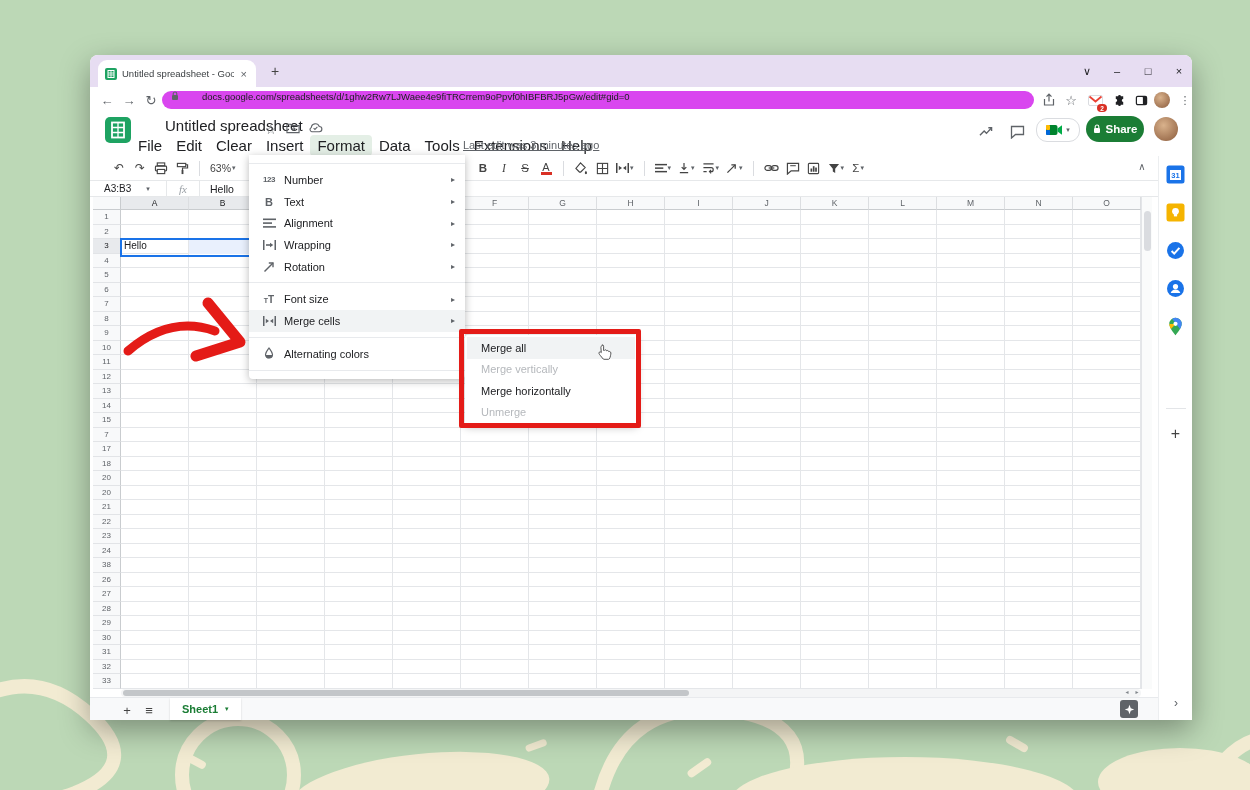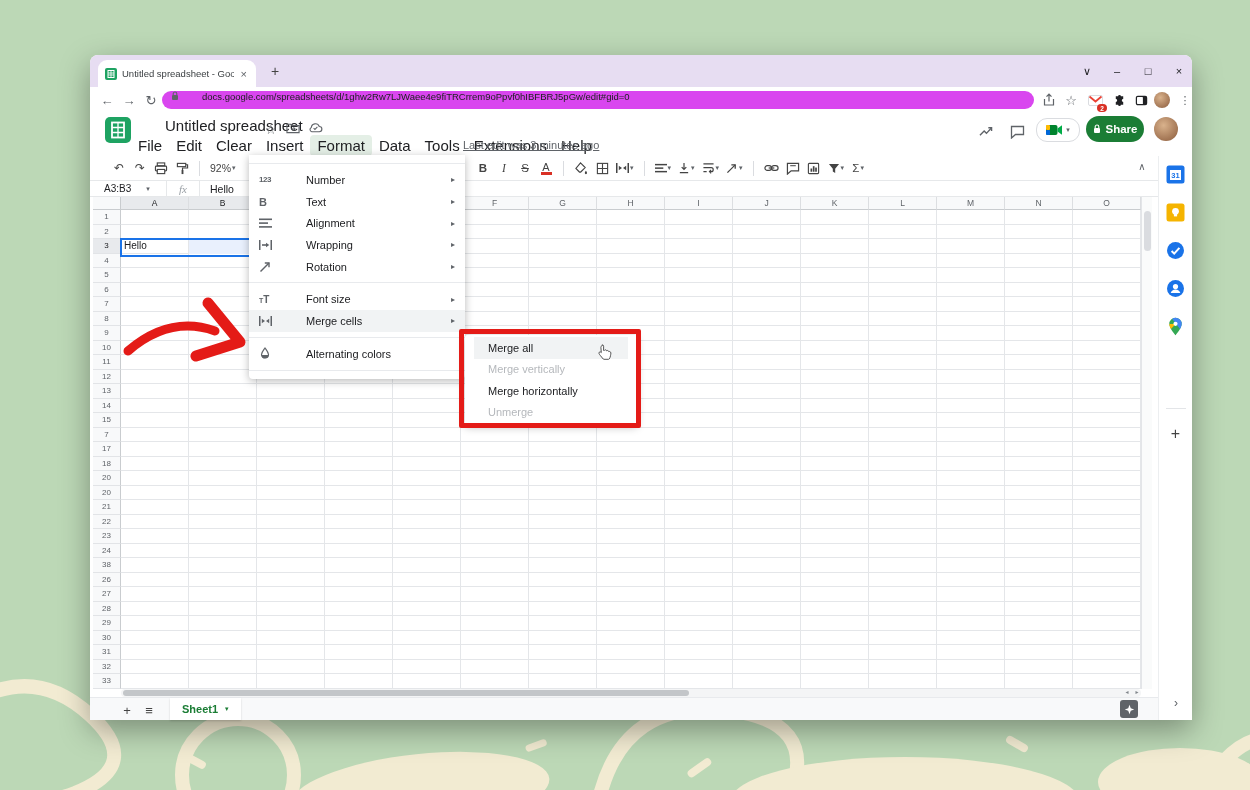--- a/index.html
+++ b/index.html
@@ -72,28 +72,28 @@
   .sidepanel{position:absolute;left:1068px;top:101px;width:34px;height:564px;background:#fff;border-left:1px solid #eceef0;box-sizing:border-box;display:flex;flex-direction:column;align-items:center;padding-top:6px}
   .spicon{width:24px;height:24px;display:flex;align-items:center;justify-content:center;margin-bottom:14px}
   .spdiv{width:20px;height:1px;background:#e3e5e8;margin:56px 0 16px 0}
   .spplus{font-size:16px;color:#444}
   .spexpand{position:absolute;left:1078px;top:640px;width:16px;height:16px;color:#5f6368;font-size:12px;display:flex;align-items:center;justify-content:center}
   .collapsebtn{position:absolute;left:1044px;top:103px;width:16px;height:16px;color:#5f6368;font-size:10px;display:flex;align-items:center;justify-content:center}
   
   .menucard{position:absolute;left:159px;top:100px;width:216px;background:#fff;border-radius:0 0 4px 4px;box-shadow:0 2px 8px rgba(0,0,0,.28);padding:3px 0;z-index:50;box-sizing:border-box}
   .mrow{display:flex;align-items:center;height:21.7px;padding:0 10px;font-size:11px;color:#202124}
   .mrow.hl{background:#f1f3f4}
-  .mic{width:20px;display:flex;align-items:center;margin-right:27px}
+  .mic{width:20px;display:flex;justify-content:center;align-items:center;margin-right:5px}
   .mlb{flex:1;white-space:nowrap}
   .mbadge{background:#1e8e3e;color:#fff;font-size:8px;font-weight:700;padding:2.5px 8px;border-radius:9px;letter-spacing:.3px}
   .msc{color:#5f6368;font-size:10px}
   .marr{color:#5f6368;font-size:8px}
   .msep{border-top:1px solid #e8eaed;margin:5px 0}
   .ticon{color:#5f6368}
-  .submenucard{position:absolute;left:375px;top:280px;width:172px;background:#fff;border-radius:2px;box-shadow:0 2px 8px rgba(0,0,0,.28);padding:2px 9px;z-index:55;box-sizing:border-box}
+  .submenucard{position:absolute;left:375px;top:280px;width:172px;background:#fff;border-radius:2px;box-shadow:0 2px 8px rgba(0,0,0,.28);padding:2px 2px;z-index:55;box-sizing:border-box}
   .srow{height:21.5px;display:flex;align-items:center;padding:0 14px;font-size:11px;color:#202124;white-space:nowrap}
   .srow.hover{background:#f1f3f4}
   .srow.disabled{color:#b5b8bc}
   
   .redbox{position:absolute;left:369px;top:274px;width:182px;height:99px;border:5px solid #e41b17;border-radius:2px;z-index:60;box-sizing:border-box;pointer-events:none}
   .redarrow{position:absolute;left:28px;top:240px;z-index:70;pointer-events:none}
   .handcursor{position:absolute;left:508px;top:288px;z-index:75;pointer-events:none}
 </style>
 </head>
 <body>
@@ -258,21 +258,21 @@
         </span>
       <span class="tico">
           <svg width="13" height="13" viewBox="0 0 14 14">
             <rect x="1.5" y="1.5" width="9" height="3.5" fill="none" stroke="#444" stroke-width="1.2"></rect>
             <path d="M10.5 3h2v3.5H7v2" fill="none" stroke="#444" stroke-width="1.2"></path>
             <rect x="6" y="8.5" width="2" height="4.5" fill="#444"></rect>
           </svg>
         </span>
       <span class="tsep"></span>
       <span class="tico" style="font-size:10.5px;color:#444;font-weight:400">
-          <span>92%</span>
+          <span>63%</span>
           <span class="caret">▾</span>
         </span>
     </div>
     <div class="tgroup" style="left:386px">
       <span class="tico tglyph">B</span>
       <span class="tico">
           <span class="tglyph" style="font-style:italic;font-weight:400;font-family:'Liberation Serif',serif">I</span>
         </span>
       <span class="tico">
           <span class="tglyph" style="text-decoration:line-through;font-weight:400">S</span>

